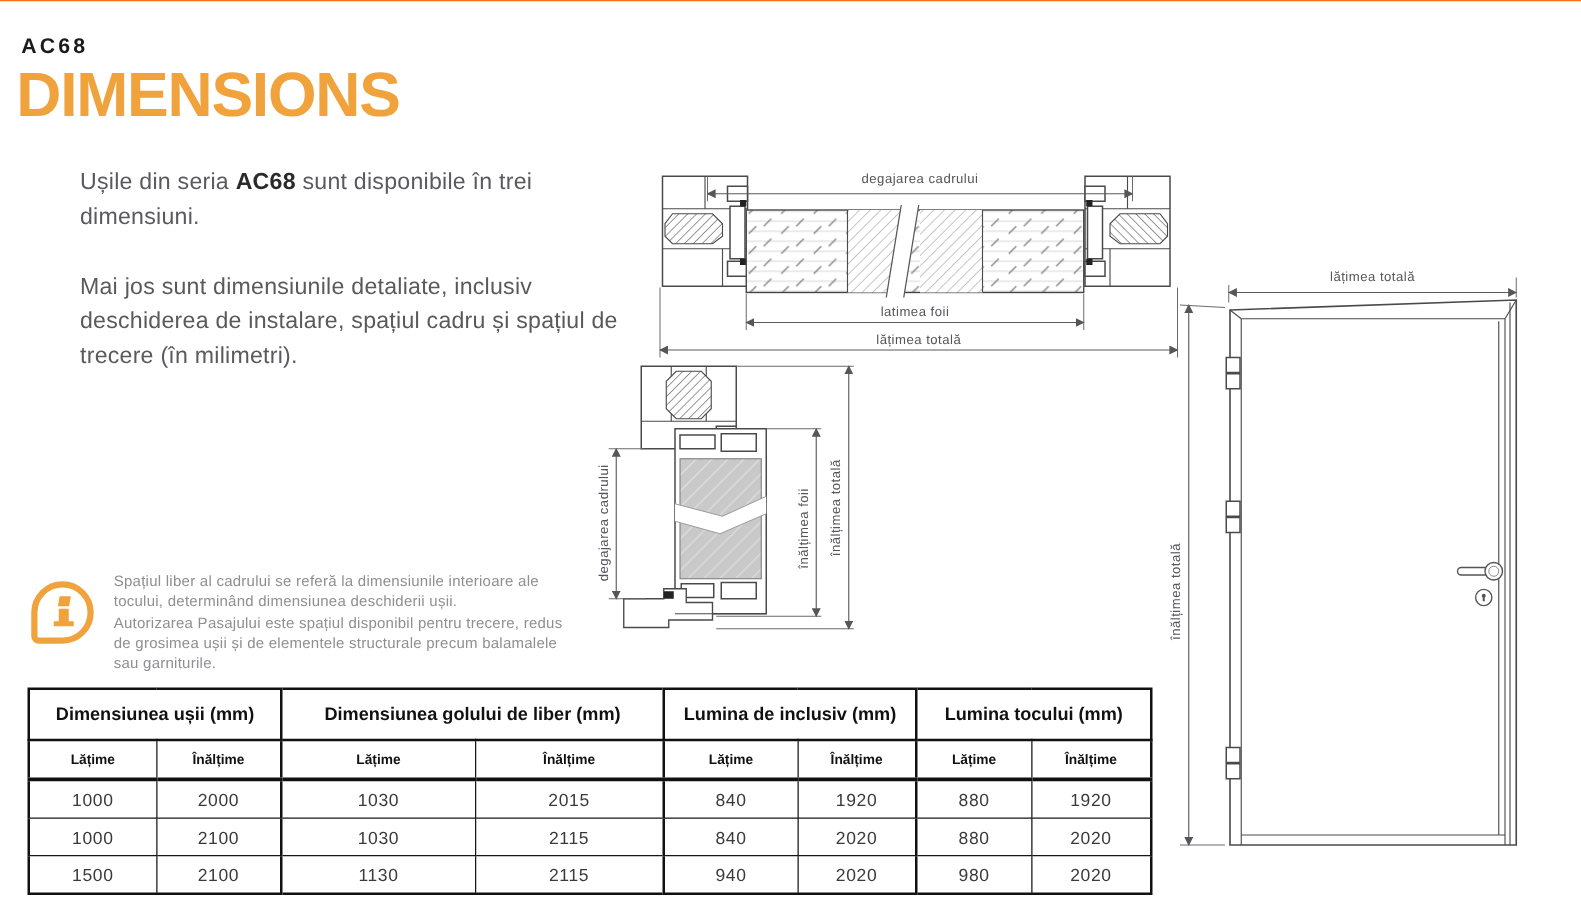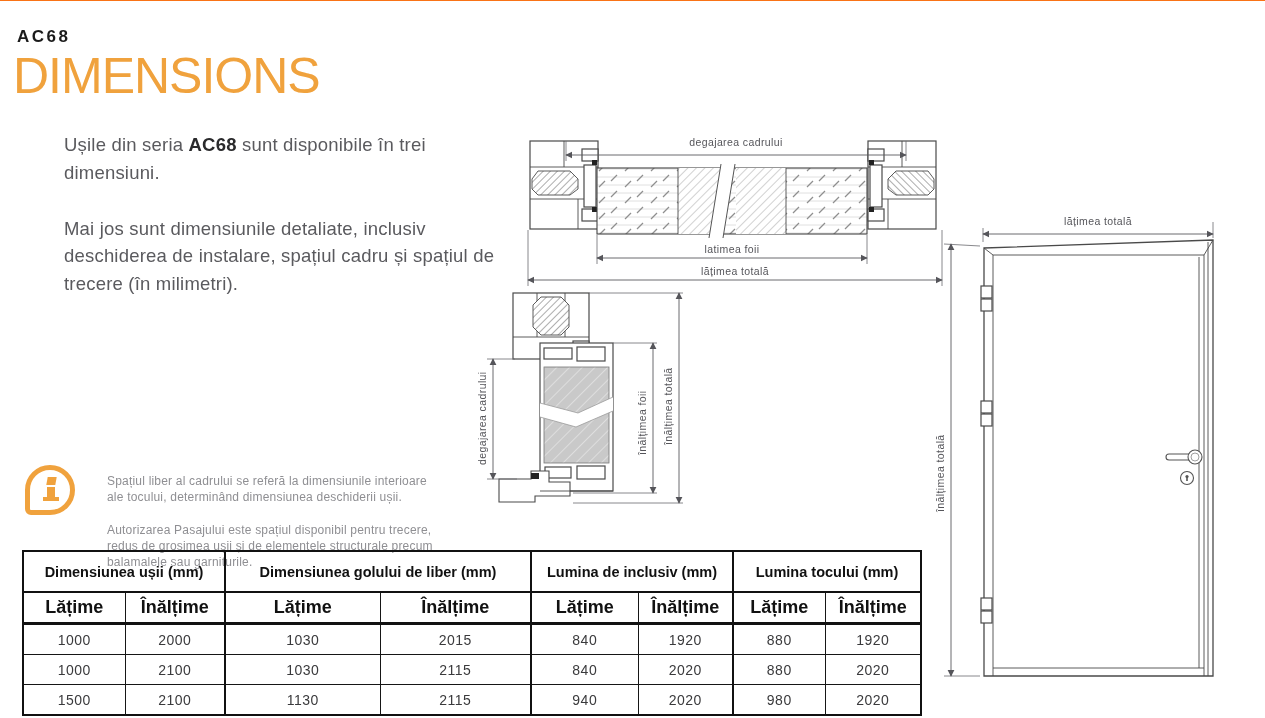--- a/index.html
+++ b/index.html
@@ -1,41 +1,41 @@
 <!DOCTYPE html>
 <html><head>
 <meta charset="utf-8">
 <style>
   html,body{margin:0;padding:0;}
   body{font-family:"Liberation Sans",sans-serif;background:#ffffff;}
   .page{position:relative;width:1265px;height:718px;background:#ffffff;overflow:hidden;border-top:1px solid #f97316;}
 
   .series{position:absolute;left:17px;top:26px;font-size:17px;font-weight:bold;letter-spacing:2.5px;color:#1b1b1b;}
-  .title{position:absolute;left:13px;top:50px;font-size:50px;font-weight:normal;letter-spacing:-1px;color:#F0A23D;line-height:1;}
+  .title{position:absolute;left:13px;top:50px;font-size:50px;font-weight:bold;letter-spacing:-1px;color:#F0A23D;line-height:1;}
 
   .intro{position:absolute;left:16px;top:130px;width:455px;font-size:18.5px;line-height:1.5;color:#5a5a5e;letter-spacing:0.2px;margin-left:48px;}
   .intro p{margin:0 0 28px 0;}
   .intro b{color:#2a2a2c;}
 
   .note{position:absolute;left:25px;top:456px;display:flex;align-items:flex-start;}
   .note-icon{position:relative;width:50px;height:50px;margin-top:8px;margin-right:16px;flex:0 0 auto;
     border:5px solid #F0A23D;border-radius:50% 50% 50% 6px;box-sizing:border-box;}
   .note-icon .i-dot{position:absolute;left:17px;top:7px;width:9px;height:8px;background:#F0A23D;transform:skewX(-10deg);}
   .note-icon .i-stem{position:absolute;left:17px;top:17px;width:8px;height:12px;background:#F0A23D;}
   .note-icon .i-base{position:absolute;left:13px;top:27px;width:16px;height:4px;background:#F0A23D;}
   .note-text{width:362px;font-size:12px;line-height:1.36;color:#8f8f93;letter-spacing:0.2px;}
-  .note-text div{margin:16px;}
+  .note-text div{margin:0;}
 
   .dims-table{position:absolute;left:22px;top:549px;width:898px;border-collapse:collapse;table-layout:fixed;}
   .dims-table th,.dims-table td{border:1px solid #161616;text-align:center;vertical-align:middle;padding:3px;
     font-family:"Liberation Sans",sans-serif;}
   .dims-table{border:2px solid #111;}
   .dims-table tr.groups th{height:33px;font-size:14.5px;font-weight:bold;color:#111;
     border-bottom:2px solid #111;border-left:2px solid #111;border-right:2px solid #111;}
-  .dims-table tr.subs th{height:23px;font-size:18px;font-weight:bold;color:#111;border-bottom:3px solid #111;margin-top:32px;}
+  .dims-table tr.subs th{height:23px;font-size:11px;font-weight:bold;color:#111;border-bottom:3px solid #111;margin-top:32px;}
   .dims-table tbody td{height:23px;font-size:14px;color:#3a3a3c;letter-spacing:0.5px;}
   .dims-table .gs{border-left:2px solid #111;}
   .dims-table .ge{border-right:2px solid #111;}
 
   .drawing{position:absolute;}
   svg text{font-family:"Liberation Sans",sans-serif;font-size:10.5px;fill:#55555a;letter-spacing:0.4px;}
   .thin{stroke:#6a6a6e;stroke-width:0.8;fill:none;}
   .prof{stroke:#4a4a4a;stroke-width:1.2;fill:#ffffff;}
   .profline{stroke:#4a4a4a;stroke-width:0.9;fill:none;}
   .dim{stroke:#5a5a5e;stroke-width:0.9;fill:none;}

